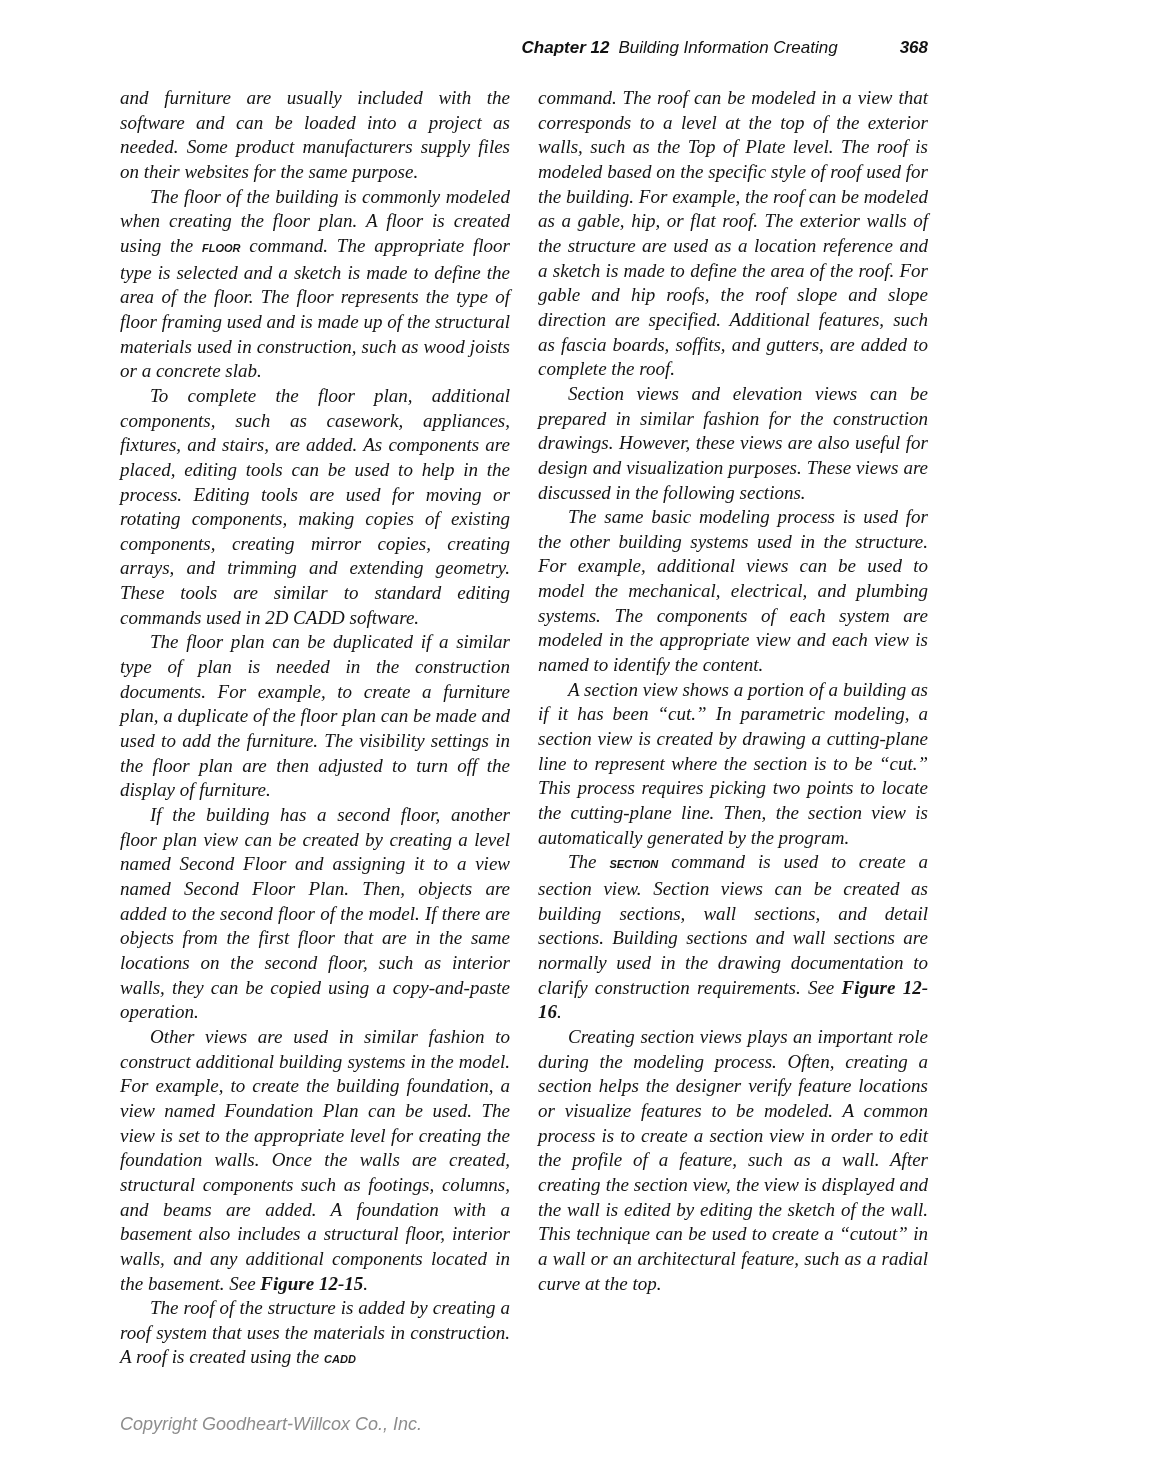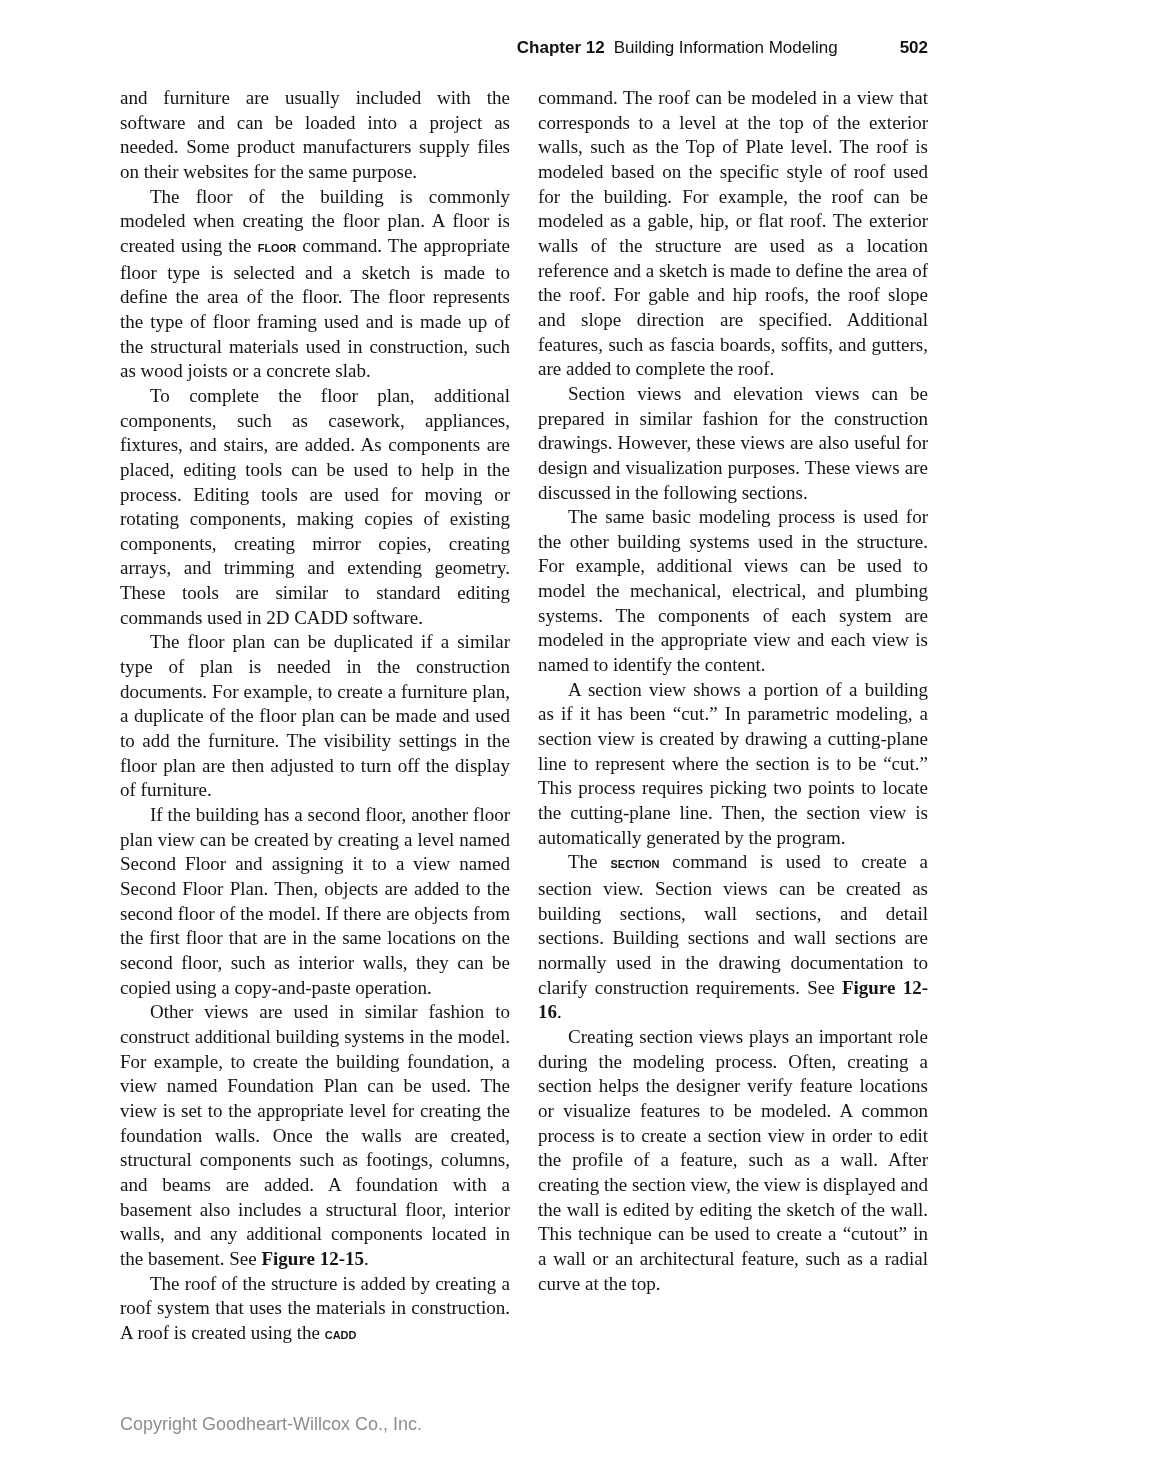--- a/index.html
+++ b/index.html
@@ -7,20 +7,21 @@
     padding: 0;
     background: #ffffff;
   }
   .page {
     position: relative;
     width: 1024px;
     height: 1479px;
     background: #ffffff;
     overflow: hidden;
     color: #1a1a1a;
+    font-style: italic;
   }
   .running-head {
     position: absolute;
     top: 38px;
     left: 120px;
     right: 96px;
     display: flex;
     justify-content: flex-end;
     align-items: baseline;
     font-family: "Liberation Sans", sans-serif;
@@ -80,22 +81,22 @@
     color: #8d8d8d;
   }
 </style>
 </head>
 <body>
 
 <div class="page">
 
   <div class="running-head">
     <span class="chapter-label">Chapter 12</span>
-    <span class="chapter-title">Building Information Modeling</span>
-    <span class="page-number">502</span>
+    <span class="chapter-title">Building Information Creating</span>
+    <span class="page-number">368</span>
   </div>
 
   <div class="columns">
     <div class="column">
         <p class="para"><span>and furniture are usually included with the software and can be loaded into a project as needed. Some product manufacturers supply files on their websites for the same purpose.</span></p>
         <p class="para indent"><span>The floor of the building is commonly modeled when creating the floor plan. A floor is created using the </span><span class="cmd">FLOOR</span><span> command. The appropriate floor type is selected and a sketch is made to define the area of the floor. The floor represents the type of floor framing used and is made up of the structural materials used in construction, such as wood joists or a concrete slab.</span></p>
         <p class="para indent"><span>To complete the floor plan, additional components, such as casework, appliances, fixtures, and stairs, are added. As components are placed, editing tools can be used to help in the process. Editing tools are used for moving or rotating components, making copies of existing components, creating mirror copies, creating arrays, and trimming and extending geometry. These tools are similar to standard editing commands used in 2D CADD software.</span></p>
         <p class="para indent"><span>The floor plan can be duplicated if a similar type of plan is needed in the construction documents. For example, to create a furniture plan, a duplicate of the floor plan can be made and used to add the furniture. The visibility settings in the floor plan are then adjusted to turn off the display of furniture.</span></p>
         <p class="para indent"><span>If the building has a second floor, another floor plan view can be created by creating a level named Second Floor and assigning it to a view named Second Floor Plan. Then, objects are added to the second floor of the model. If there are objects from the first floor that are in the same locations on the second floor, such as interior walls, they can be copied using a copy-and-paste operation.</span></p>
         <p class="para indent"><span>Other views are used in similar fashion to construct additional building systems in the model. For example, to create the building foundation, a view named Foundation Plan can be used. The view is set to the appropriate level for creating the foundation walls. Once the walls are created, structural components such as footings, columns, and beams are added. A foundation with a basement also includes a structural floor, interior walls, and any additional components located in the basement. See </span><span class="bold">Figure 12-15</span><span>.</span></p>

